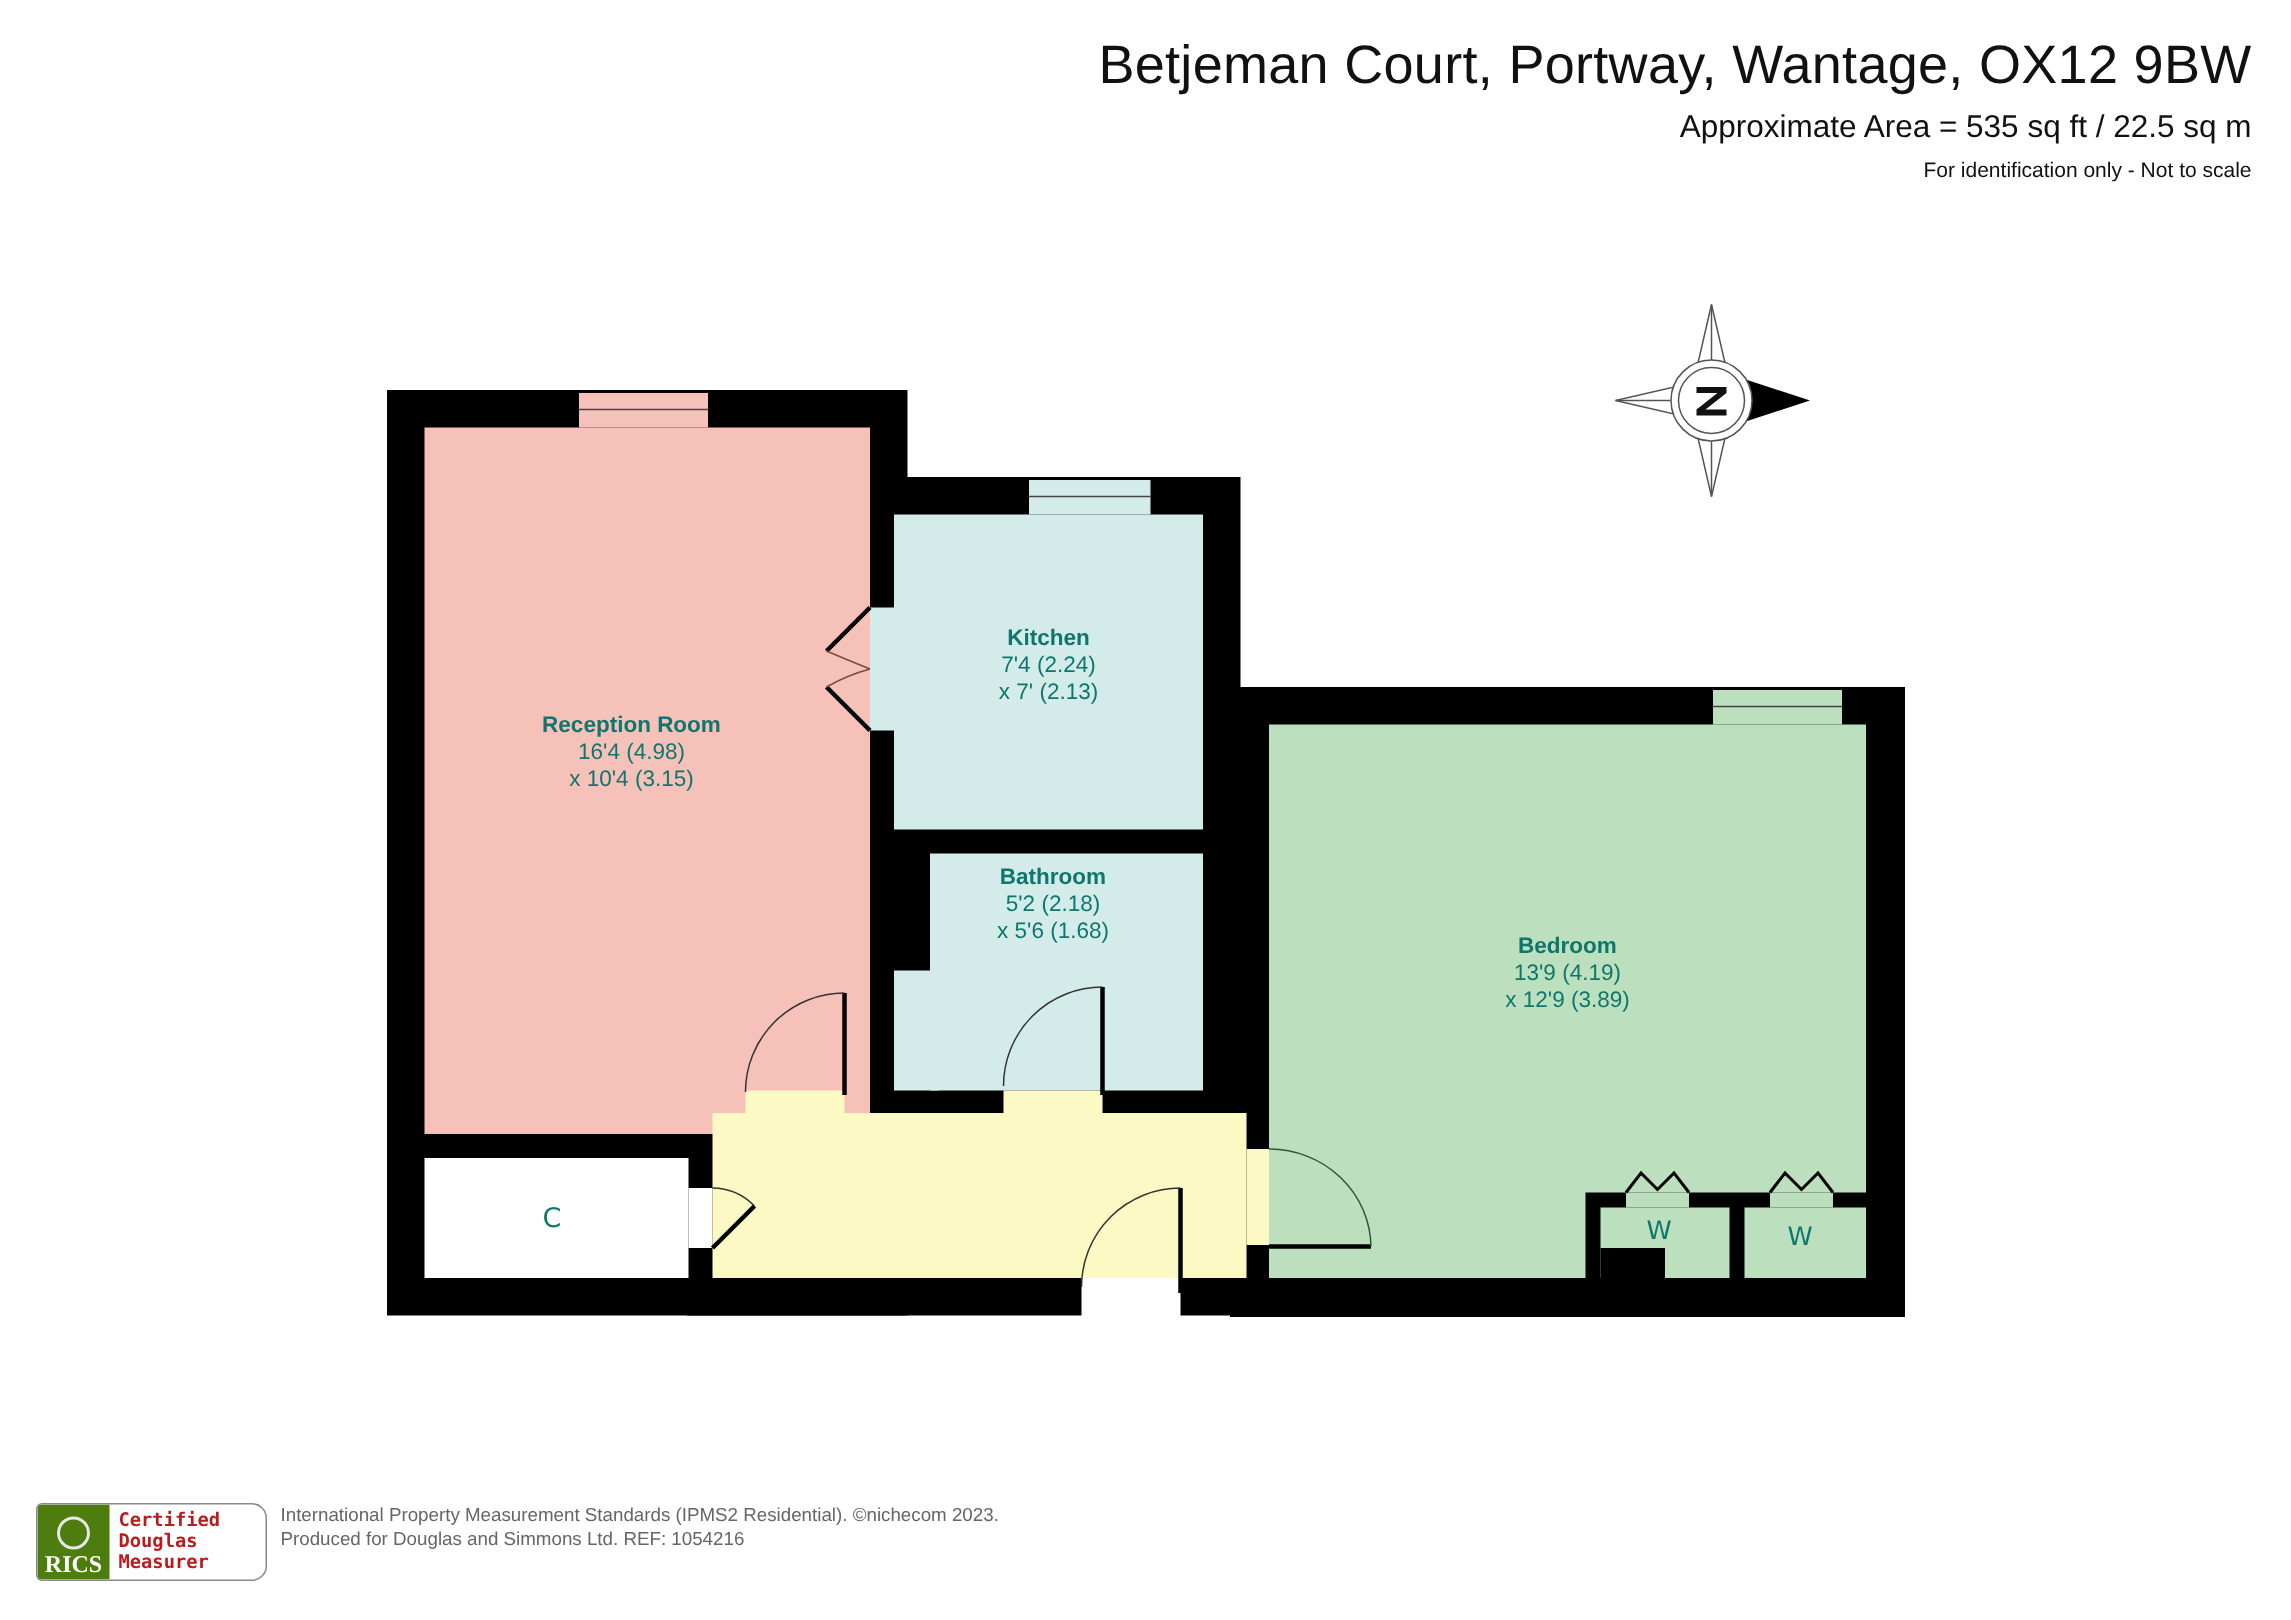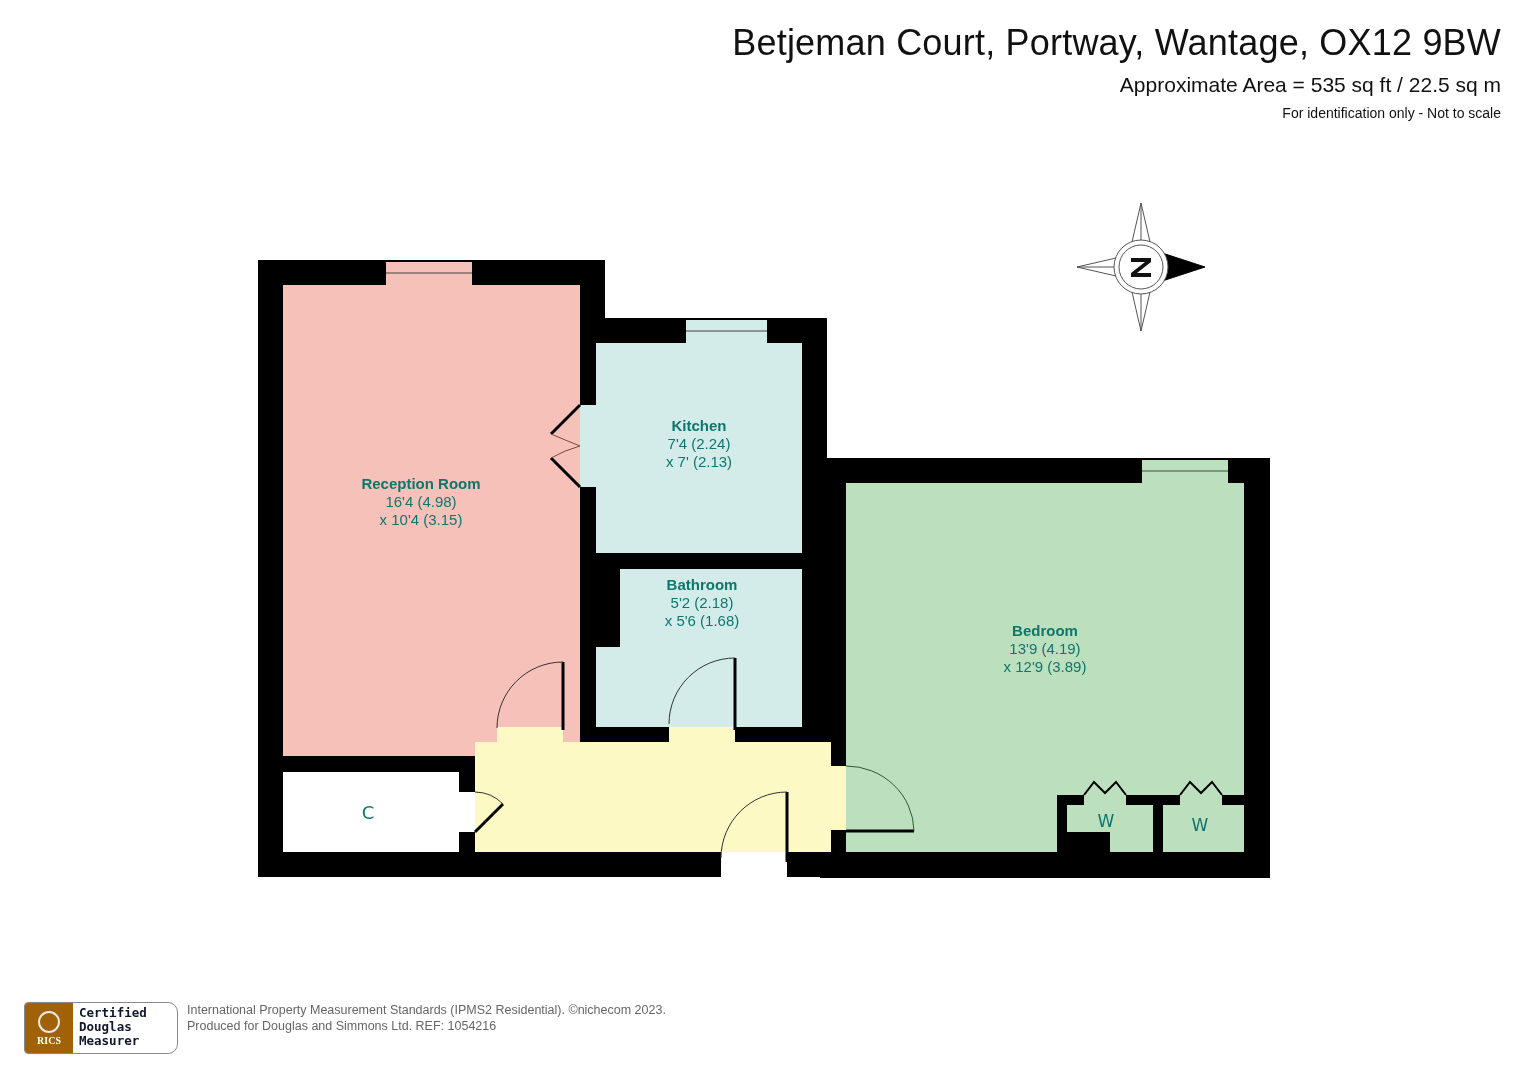--- a/index.html
+++ b/index.html
@@ -5,23 +5,23 @@
   html, body { margin: 0; padding: 0; background: #ffffff; }
   body { width: 1527px; height: 1080px; position: relative; overflow: hidden; font-family: "Liberation Sans", sans-serif; color: #111; }
   .title { position: absolute; right: 26px; top: 22px; font-size: 36px; font-weight: normal; letter-spacing: 0.2px; white-space: nowrap; }
   .area { position: absolute; right: 26px; top: 73px; font-size: 21px; white-space: nowrap; }
   .note { position: absolute; right: 26px; top: 105px; font-size: 14px; white-space: nowrap; }
   .plan { position: absolute; left: 0; top: 0; width: 1527px; height: 1080px; }
   .room-label { position: absolute; text-align: center; font-size: 15px; line-height: 18px; color: #0f766e; transform: translateX(-50%); white-space: nowrap; }
   .room-label .name { font-weight: bold; }
   .footer { position: absolute; left: 24px; top: 1002px; height: 52px; }
   .badge { position: absolute; left: 0; top: 0; width: 152px; height: 50px; border: 1.5px solid #888; border-radius: 4px 10px 10px 4px; overflow: hidden; }
-  .badge .rics { position: absolute; left: 0; top: 0; width: 48px; height: 50px; background: #a16207; color: #fff; font-family: "Liberation Serif", serif; font-weight: bold; font-size: 10px; text-align: center; }
+  .badge .rics { position: absolute; left: 0; top: 0; width: 48px; height: 50px; background: #4d7c0f; color: #fff; font-family: "Liberation Serif", serif; font-weight: bold; font-size: 16px; text-align: center; }
   .badge .rics .mark { display: block; margin: 8px auto 2px; width: 22px; height: 22px; border-radius: 50%; border: 2px solid #e8e8e8; box-sizing: border-box; }
-  .badge .cert { position: absolute; left: 54px; top: 3px; font-family: "DejaVu Sans Mono", monospace; font-weight: bold; font-size: 12.5px; line-height: 14px; color: #0f172a; }
+  .badge .cert { position: absolute; left: 54px; top: 3px; font-family: "DejaVu Sans Mono", monospace; font-weight: bold; font-size: 12.5px; line-height: 14px; color: #b91c1c; }
   .footer-text { position: absolute; left: 163px; top: 0px; font-size: 12.5px; line-height: 16px; color: #666; white-space: nowrap; }
 </style>
 </head>
 <body>
 
 <div class="title">Betjeman Court, Portway, Wantage, OX12 9BW</div>
 <div class="area">Approximate Area = 535 sq ft / 22.5 sq m</div>
 <div class="note">For identification only - Not to scale</div>
 
 <svg class="plan" viewBox="0 0 1527 1080" xmlns="http://www.w3.org/2000/svg">

